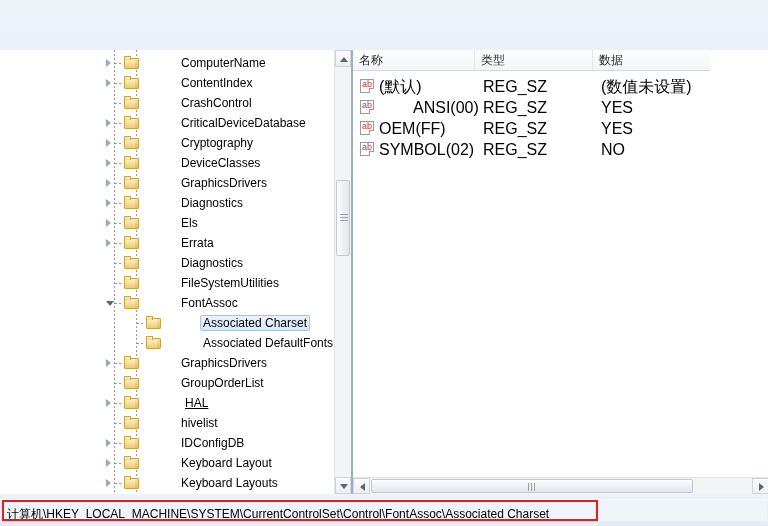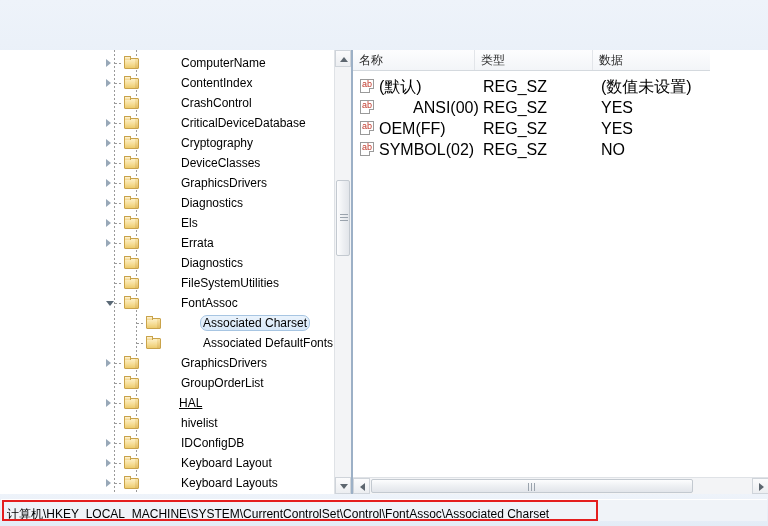--- a/index.html
+++ b/index.html
@@ -95,21 +95,21 @@
     border:1px solid #c9a34a;border-radius:1px;box-sizing:border-box;}
   .folder .ft{position:absolute;left:0;top:0;width:7px;height:4px;
     background:linear-gradient(180deg,#fdf3d6 0%,#f2d58c 100%);
     border:1px solid #c9a34a;border-bottom:none;border-top-left-radius:1px;box-sizing:border-box;}
   .folder .fs{position:absolute;right:1px;top:3px;width:3px;height:9px;
     background:linear-gradient(180deg,#f9e4a8 0%,#e2bc63 100%);}
   .tlabel{position:absolute;top:2px;height:16px;line-height:16px;
     font-size:12px;color:#000;padding:0 3px;white-space:nowrap;margin-left:36px;}
   .trow.selected .tlabel{
     background:linear-gradient(180deg,#eaf3fc 0%,#d8e8f8 100%);
-    border:1px solid #a7c5e2;border-radius:7px;
+    border:1px solid #a7c5e2;border-radius:2px;
     padding:0 2px;height:16px;line-height:14px;box-sizing:border-box;
   }
   
   .lhead{position:absolute;left:0;top:0;width:357px;height:21px;
     background:linear-gradient(180deg,#fdfdfe 0%,#f3f5f8 100%);
     border-bottom:1px solid #d4d9de;box-sizing:border-box;}
   .lhead .hc{position:absolute;top:0;height:20px;line-height:20px;
     font-size:12px;color:#2b2b2b;padding-left:6px;box-sizing:border-box;
     border-right:1px solid #e2e5e9;}
   .lrow{position:absolute;left:0;height:21px;white-space:nowrap;}
@@ -344,21 +344,21 @@
             <div class="tlabel" style="left: 142px;">GroupOrderList</div>
           </div>
           <div class="trow" style="top: 343px;">
             <div class="arrow" style="left: 106px;"></div>
             <div class="hline" style="left: 115px;"></div>
             <div class="folder" style="left: 124px;">
               <span class="fb"></span>
               <span class="ft"></span>
               <span class="fs"></span>
             </div>
-            <div class="tlabel" style="left: 140px; text-decoration: underline;">HAL</div>
+            <div class="tlabel" style="left: 146px; text-decoration: underline;">HAL</div>
           </div>
           <div class="trow" style="top: 363px;">
             <div class="hline" style="left: 115px;"></div>
             <div class="folder" style="left: 124px;">
               <span class="fb"></span>
               <span class="ft"></span>
               <span class="fs"></span>
             </div>
             <div class="tlabel" style="left: 142px;">hivelist</div>
           </div>

